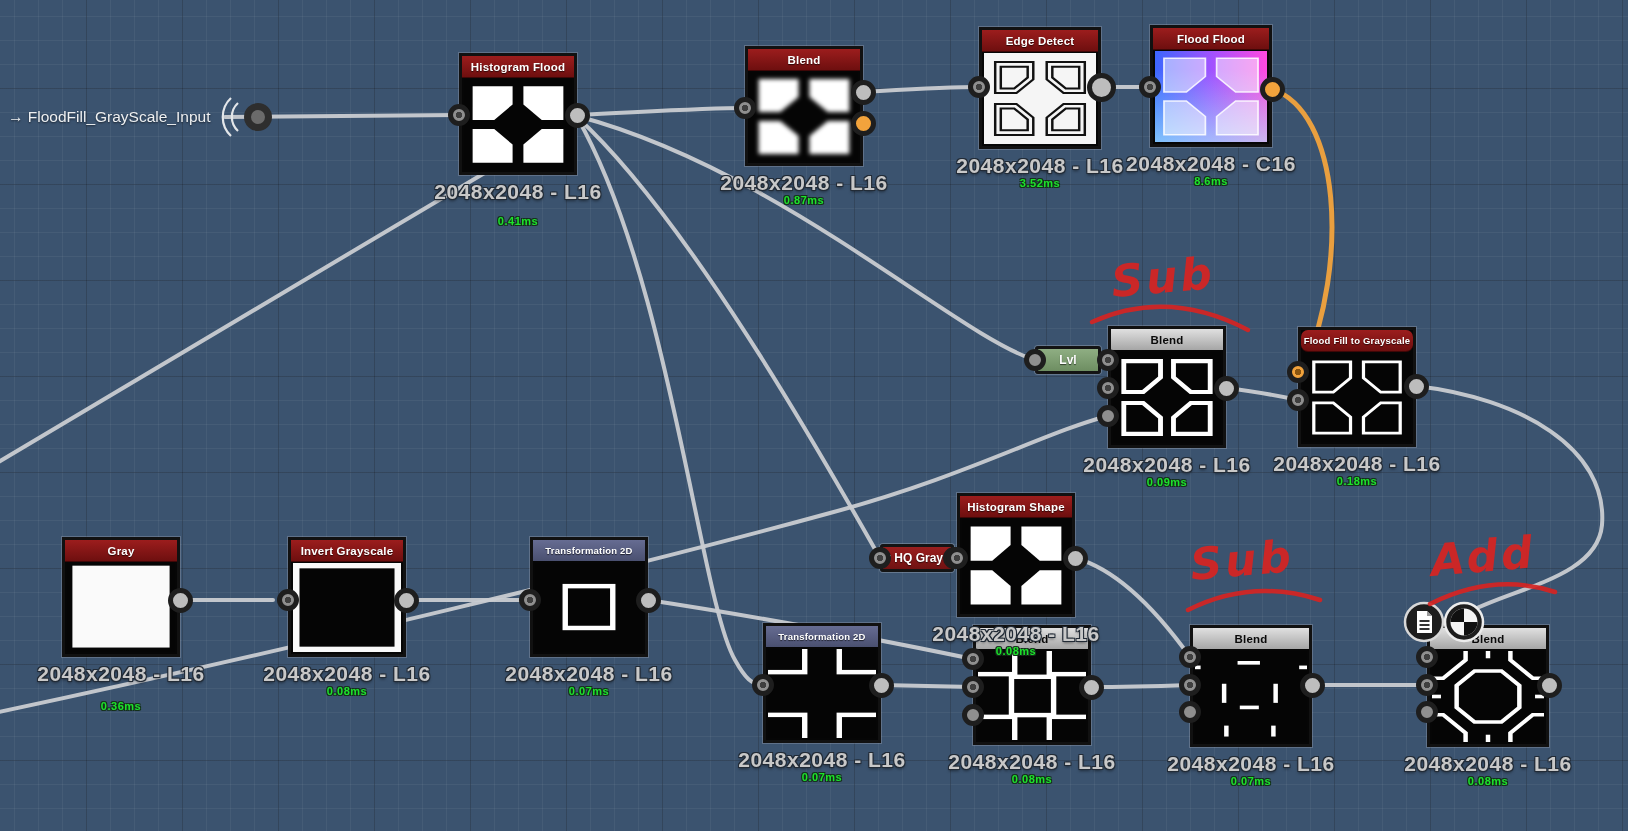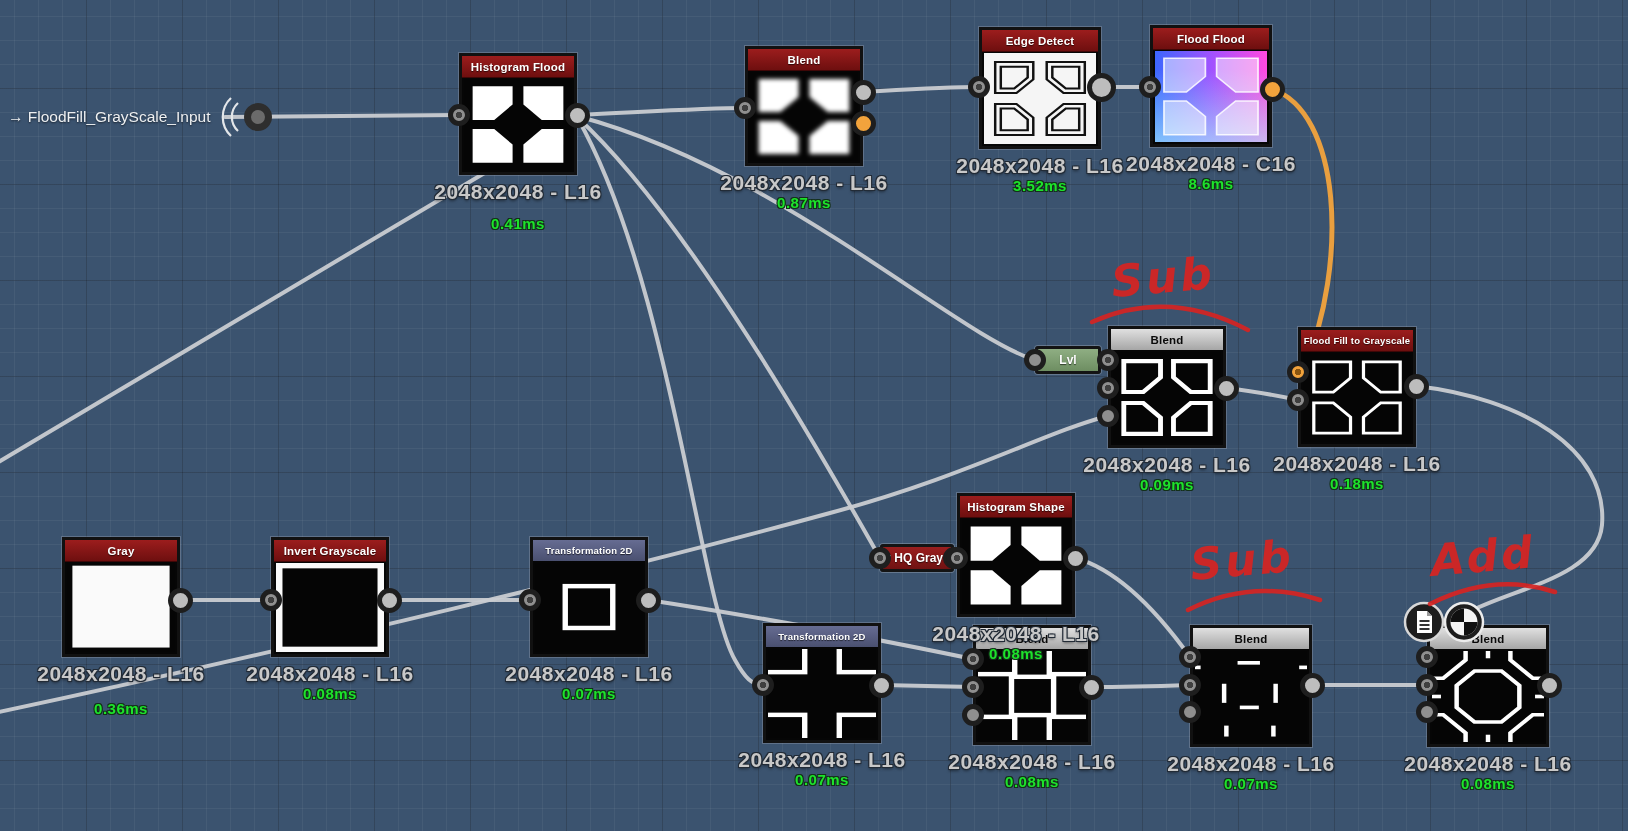--- a/index.html
+++ b/index.html
@@ -39,21 +39,21 @@
   .conn{position:absolute;border-radius:50%;box-sizing:border-box;z-index:3;}
   .conn.in{width:22px;height:22px;border:5px solid #1e1e1e;background:#8f8f8f;}
   .conn.in.dot{background:radial-gradient(circle,#3f3f3f 0 3.2px,#8f8f8f 3.4px);}
   .conn.out{width:25px;height:25px;border:5px solid #1e1e1e;background:#bdbdbd;}
   .conn.out.large{width:29px;height:29px;}
   .conn.orange{background:#f2a33c;}
   .conn.in.orange.dot{background:radial-gradient(circle,#8a5510 0 3.2px,#f2a33c 3.4px);}
   .nlabel{position:absolute;text-align:center;font-weight:bold;pointer-events:none;}
   .nlabel.res{font-size:21px;color:#c8c8c8;letter-spacing:0.5px;
     text-shadow:1px 1px 0 #222b36,-1px 1px 0 #222b36,1px -1px 0 #222b36,-1px -1px 0 #222b36,0 2px 3px rgba(0,0,0,0.5);}
-  .nlabel.ms{font-size:15px;color:#1de32b;letter-spacing:0.5px;
+  .nlabel.ms{font-size:11px;color:#1de32b;letter-spacing:0.5px;
     text-shadow:1px 1px 0 #14301a,-1px 1px 0 #14301a,1px -1px 0 #14301a,-1px -1px 0 #14301a;}
   .badge{position:absolute;width:42px;height:42px;z-index:4;}
   .annotation{position:absolute;transform:translate(-50%,-50%) rotate(-5deg);
     font-size:44px;font-weight:bold;font-style:italic;color:#d62422;
     font-family:"DejaVu Sans",sans-serif;letter-spacing:3px;opacity:0.93;}
   .input-pin{position:absolute;left:8px;top:96px;height:42px;display:flex;align-items:center;gap:5px;z-index:2;}
   .pin-label{font-size:15.5px;color:#eef0f2;text-shadow:0 1px 2px rgba(0,0,0,0.6);white-space:nowrap;}
   .pin-circle{width:14px;height:14px;border-radius:50%;background:#6b6b6b;border:7px solid #2e2e2e;box-sizing:content-box;}
 </style>
 </head>
@@ -229,21 +229,21 @@
         </div>
         <div class="nlabel res" style="top: 127px; width: 208px; left: -45px;">2048x2048 - L16</div>
         <div class="nlabel ms" style="top: 150px; width: 208px; left: -45px;">0.09ms</div>
         <div class="conn in dot" style="left: -11px; top: 23px;"></div>
         <div class="conn in dot" style="left: -11px; top: 51px;"></div>
         <div class="conn in" style="left: -11px; top: 79px;"></div>
         <div class="conn out" style="left: 106px; top: 50px;"></div>
       </div>
       <div class="node-wrap" style="left: 1298px; top: 327px; width: 118px;">
         <div class="node" style="width: 118px; height: 120px;">
-          <div class="title t-red" style="font-size: 9.5px;">
+          <div class="title t-red" style="font-size: 9.5px; border-radius: 7px;">
             <span>Flood Fill to Grayscale</span>
           </div>
           <div class="preview">
             <svg viewBox="0 0 100 100" preserveAspectRatio="none">
               <rect width="100" height="100" fill="#050505"></rect>
               <g fill="none" stroke="#fff" stroke-width="3">
                 <polygon points="10,10 44,10 44,28 28,44 10,44"></polygon>
                 <polygon points="56,10 90,10 90,44 72,44 56,28"></polygon>
                 <polygon points="10,56 28,56 44,72 44,90 10,90"></polygon>
                 <polygon points="72,56 90,56 90,90 56,90 56,72"></polygon>
@@ -266,21 +266,21 @@
             <svg viewBox="0 0 100 100" preserveAspectRatio="none">
               <rect width="100" height="100" fill="#050505"></rect>
               <rect x="5" y="3" width="90" height="92" fill="#fafafa"></rect>
             </svg>
           </div>
         </div>
         <div class="nlabel res" style="top: 125px; width: 208px; left: -45px;">2048x2048 - L16</div>
         <div class="nlabel ms" style="top: 148px; width: 208px; left: -45px; margin-top: 15px;">0.36ms</div>
         <div class="conn out" style="left: 106px; top: 51px;"></div>
       </div>
-      <div class="node-wrap" style="left: 271px; top: 537px; width: 118px;">
+      <div class="node-wrap" style="left: 288px; top: 537px; width: 118px;">
         <div class="node" style="width: 118px; height: 120px;">
           <div class="title t-red">
             <span>Invert Grayscale</span>
           </div>
           <div class="preview">
             <svg viewBox="0 0 100 100" preserveAspectRatio="none">
               <rect width="100" height="100" fill="#fafafa"></rect>
               <rect x="6" y="6" width="88" height="88" fill="#050505"></rect>
             </svg>
           </div>

